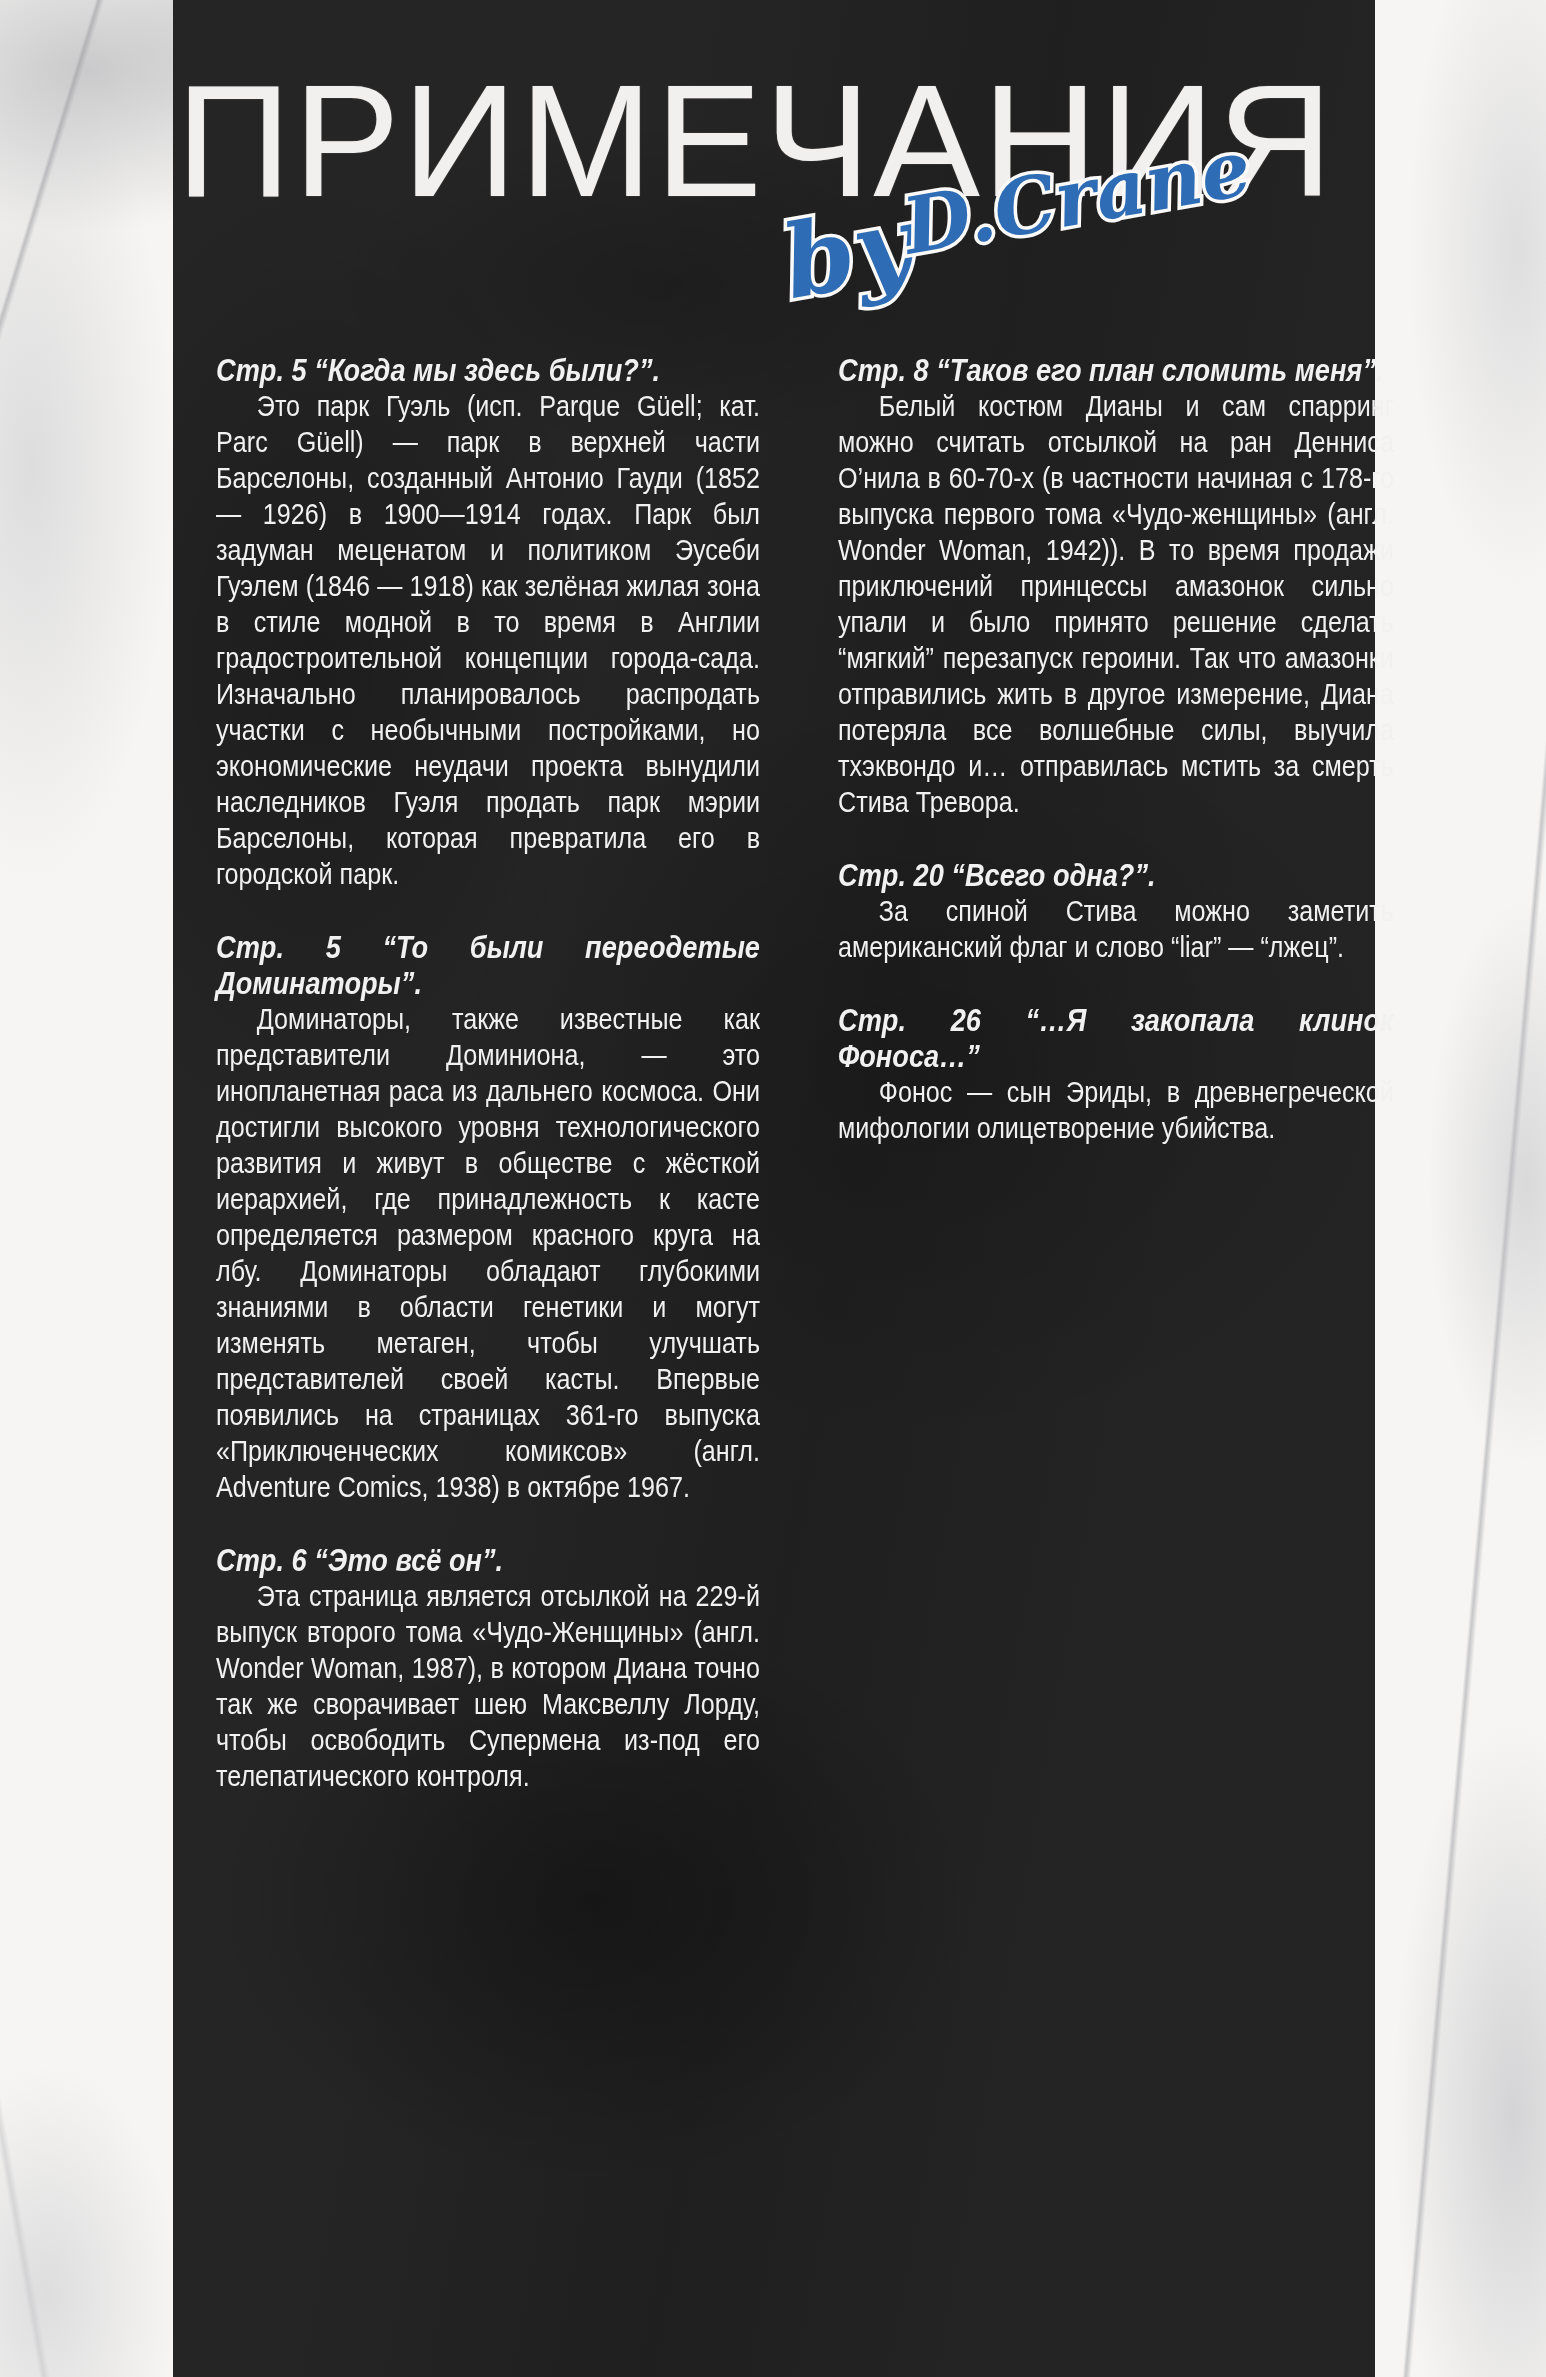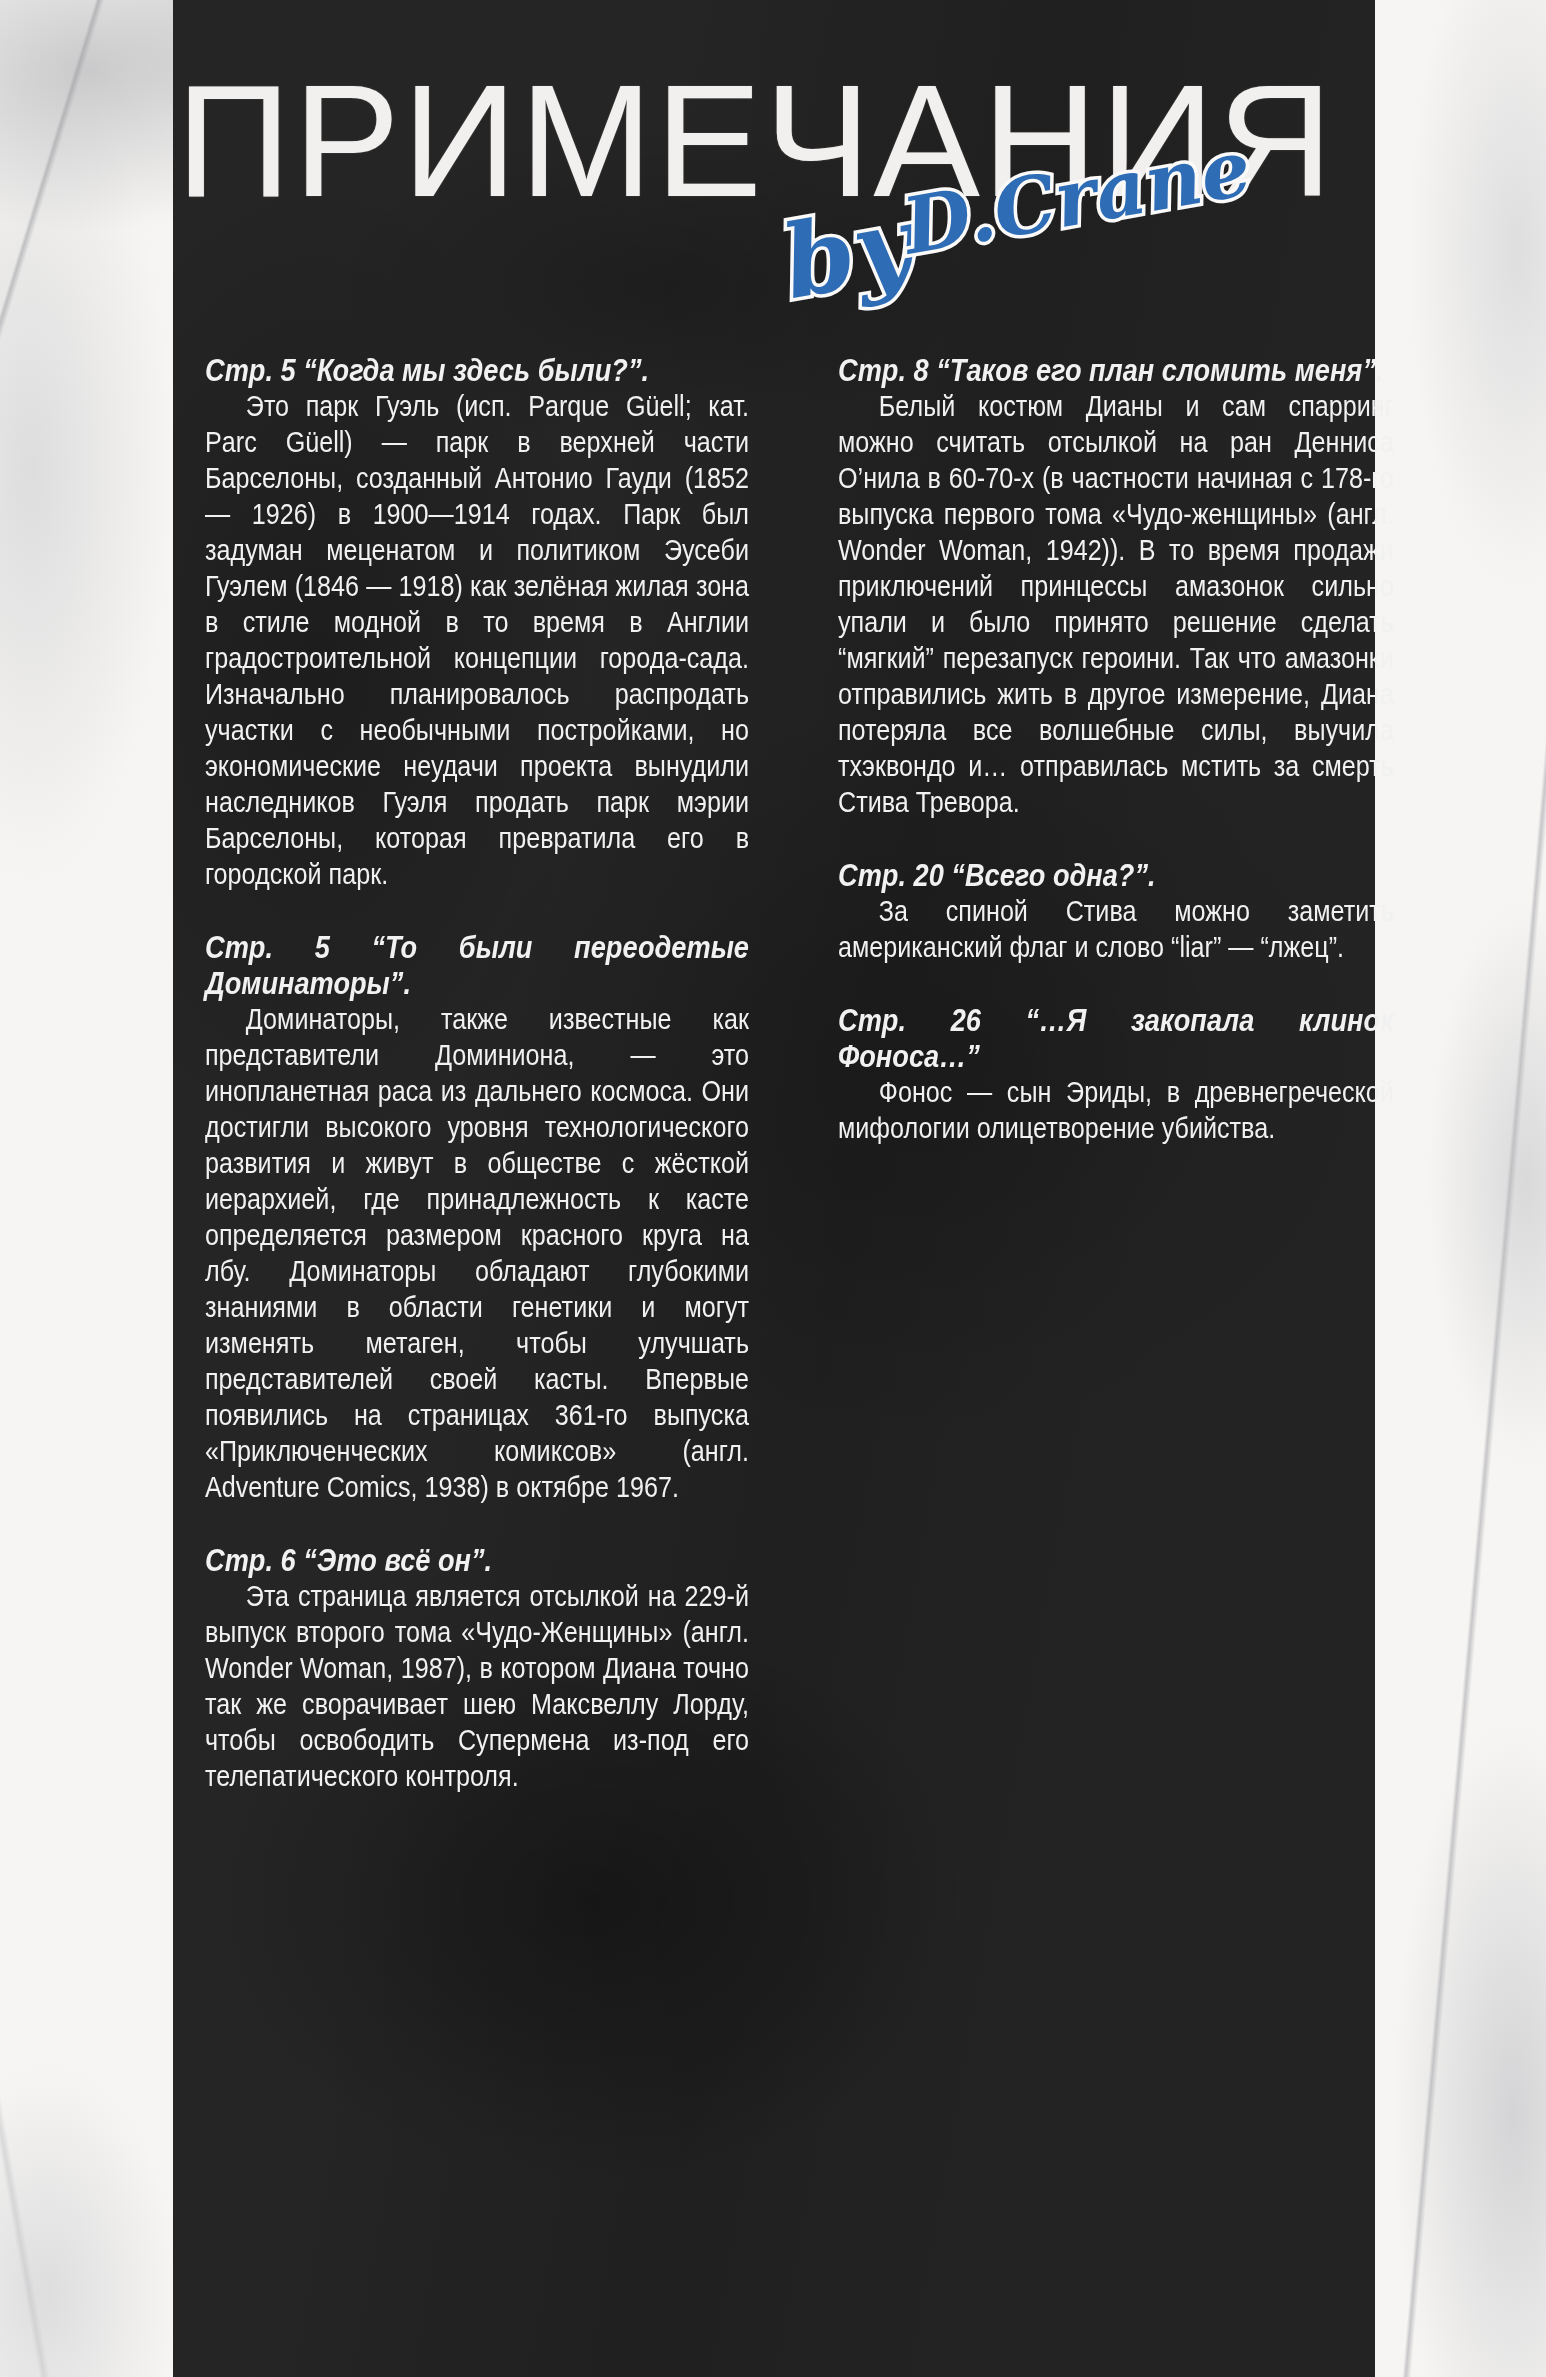--- a/index.html
+++ b/index.html
@@ -74,21 +74,21 @@
     stroke: #fbfaf8;
     stroke-width: 9px;
     paint-order: stroke fill;
   }
 
   .col {
     position: absolute;
     top: 352px;
     color: #f1f1f1;
   }
-  .col-left  { left: 205px;  width: 544px; }
+  .col-left  { left: 216px;  width: 544px; }
   .col-right { left: 838px; width: 556px; }
 
   .col-inner {
     transform: scaleX(0.85);
     transform-origin: 0 0;
   }
   .col-left  .col-inner { width: 640px; }
   .col-right .col-inner { width: 654px; }
 
   .section + .section { margin-top: 37px; }

